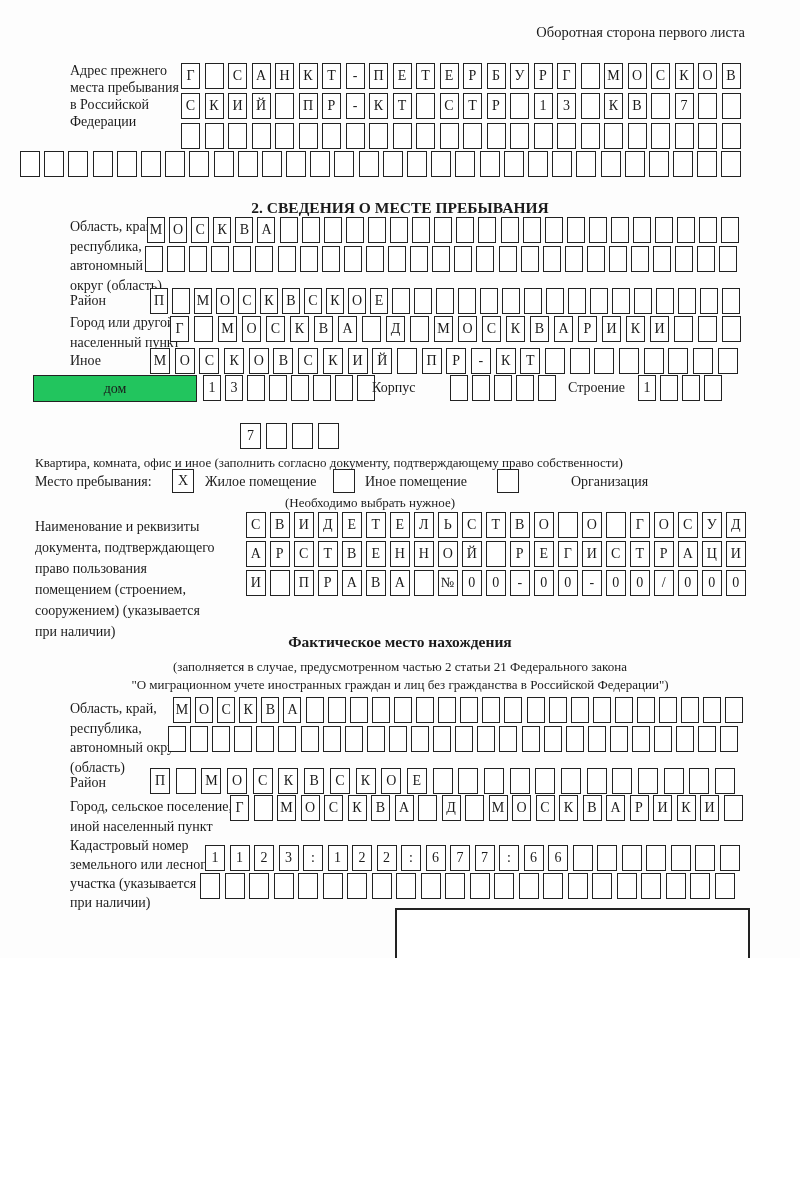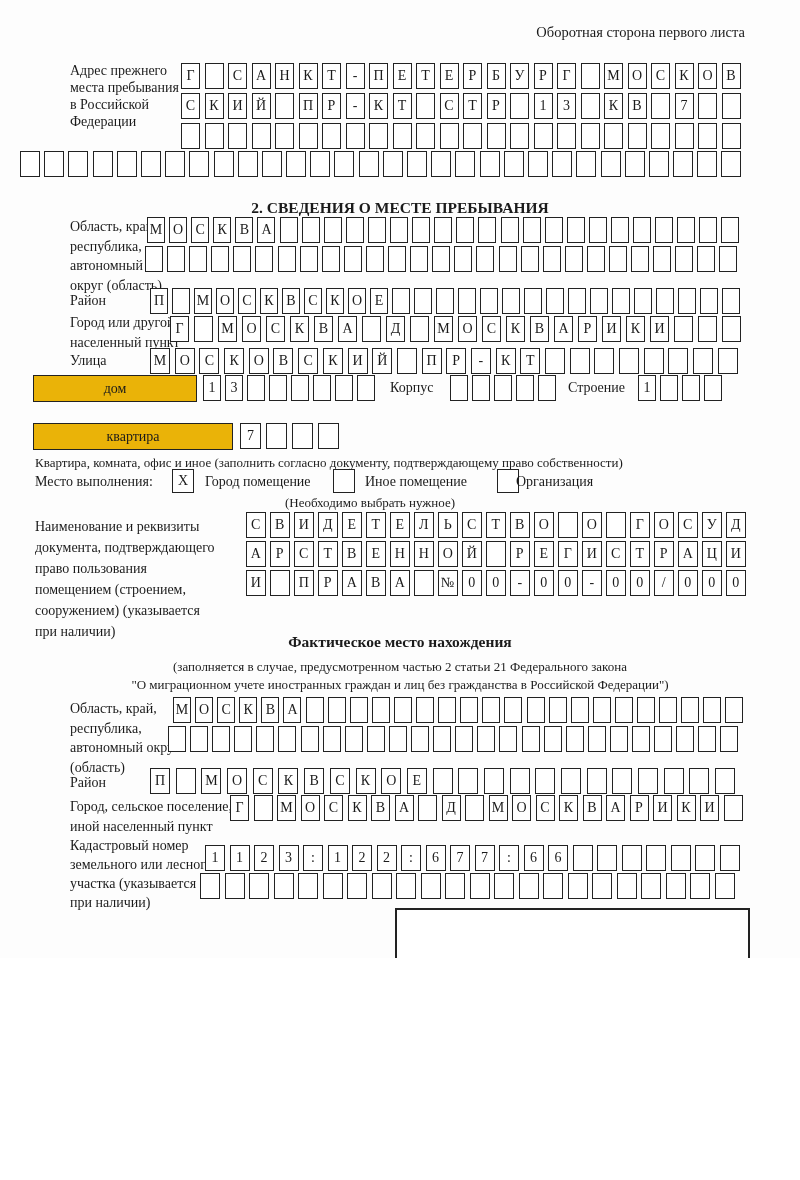--- a/index.html
+++ b/index.html
@@ -14,21 +14,21 @@
   .caption{font-size:13px;line-height:17px;}
   .center{text-align:center;}
   .bold{font-weight:bold;}
   .boxrow{display:flex;gap:var(--g,4.5px);}
   .cell{
     width:var(--bw,19px);height:26px;border:1.6px solid #222;
     display:flex;align-items:center;justify-content:center;
     font-size:14px;background:#fff;box-sizing:border-box;flex:0 0 auto;
   }
   .widebox{
-    border:1.6px solid #222;height:27px;box-sizing:border-box;background:#eab308;
+    border:1.6px solid #222;height:27px;box-sizing:border-box;background:#22c55e;
     display:flex;align-items:center;justify-content:center;font-size:14px;
   }
   .check{
     width:22px;height:24px;border:1.6px solid #222;box-sizing:border-box;background:#fff;
     display:flex;align-items:center;justify-content:center;font-size:14px;
   }
   .stampbox{border:2px solid #222;background:#fff;box-sizing:border-box;}
 </style>
 </head>
 <body>
@@ -270,21 +270,21 @@
       <span class="cell">А</span>
       <span class="cell">Р</span>
       <span class="cell">И</span>
       <span class="cell">К</span>
       <span class="cell">И</span>
       <span class="cell"></span>
       <span class="cell"></span>
       <span class="cell"></span>
     </div>
 
-  <div class="abs label" style="left:70px;top:351px">Улица</div>
+  <div class="abs label" style="left:70px;top:351px">Иное</div>
   <div class="abs boxrow" style="left:150px;top:348px;--bw:20px;--g:4.7px">
       <span class="cell">М</span>
       <span class="cell">О</span>
       <span class="cell">С</span>
       <span class="cell">К</span>
       <span class="cell">О</span>
       <span class="cell">В</span>
       <span class="cell">С</span>
       <span class="cell">К</span>
       <span class="cell">И</span>
@@ -309,52 +309,51 @@
   <div class="abs boxrow" style="left:203px;top:375px;--bw:18px;--g:4px">
       <span class="cell">1</span>
       <span class="cell">3</span>
       <span class="cell"></span>
       <span class="cell"></span>
       <span class="cell"></span>
       <span class="cell"></span>
       <span class="cell"></span>
       <span class="cell"></span>
     </div>
-  <div class="abs label" style="left:390px;top:378px">Корпус</div>
+  <div class="abs label" style="left:372px;top:378px">Корпус</div>
   <div class="abs boxrow" style="left:450px;top:375px;--bw:18px;--g:4px">
       <span class="cell"></span>
       <span class="cell"></span>
       <span class="cell"></span>
       <span class="cell"></span>
       <span class="cell"></span>
     </div>
   <div class="abs label" style="left:568px;top:378px">Строение</div>
   <div class="abs boxrow" style="left:638px;top:375px;--bw:18px;--g:4px">
       <span class="cell">1</span>
       <span class="cell"></span>
       <span class="cell"></span>
       <span class="cell"></span>
     </div>
 
-  <div class="abs widebox" style="left:33px;top:423px;width:200px">квартира</div>
   <div class="abs boxrow" style="left:240px;top:423px;--bw:21px;--g:5px">
       <span class="cell">7</span>
       <span class="cell"></span>
       <span class="cell"></span>
       <span class="cell"></span>
     </div>
   <div class="abs caption" style="left:35px;top:454px">Квартира, комната, офис и иное (заполнить согласно документу, подтверждающему право собственности)</div>
 
-  <div class="abs label" style="left:35px;top:472px">Место выполнения:</div>
+  <div class="abs label" style="left:35px;top:472px">Место пребывания:</div>
   <div class="abs check" style="left:172px;top:469px">X</div>
-  <div class="abs label" style="left:205px;top:472px">Город помещение</div>
+  <div class="abs label" style="left:205px;top:472px">Жилое помещение</div>
   <div class="abs check" style="left:333px;top:469px"></div>
   <div class="abs label" style="left:365px;top:472px">Иное помещение</div>
   <div class="abs check" style="left:497px;top:469px"></div>
-  <div class="abs label" style="left:516px;top:472px">Организация</div>
+  <div class="abs label" style="left:571px;top:472px">Организация</div>
   <div class="abs caption center" style="left:100px;top:494px;width:540px">(Необходимо выбрать нужное)</div>
 
   <div class="abs label" style="left:35px;top:516px;line-height:21px">Наименование и реквизиты
 документа, подтверждающего
 право пользования
 помещением (строением,
 сооружением) (указывается
 при наличии)</div>
   <div class="abs boxrow" style="left:246px;top:512px;--bw:19.5px;--g:4.5px">
       <span class="cell">С</span>

